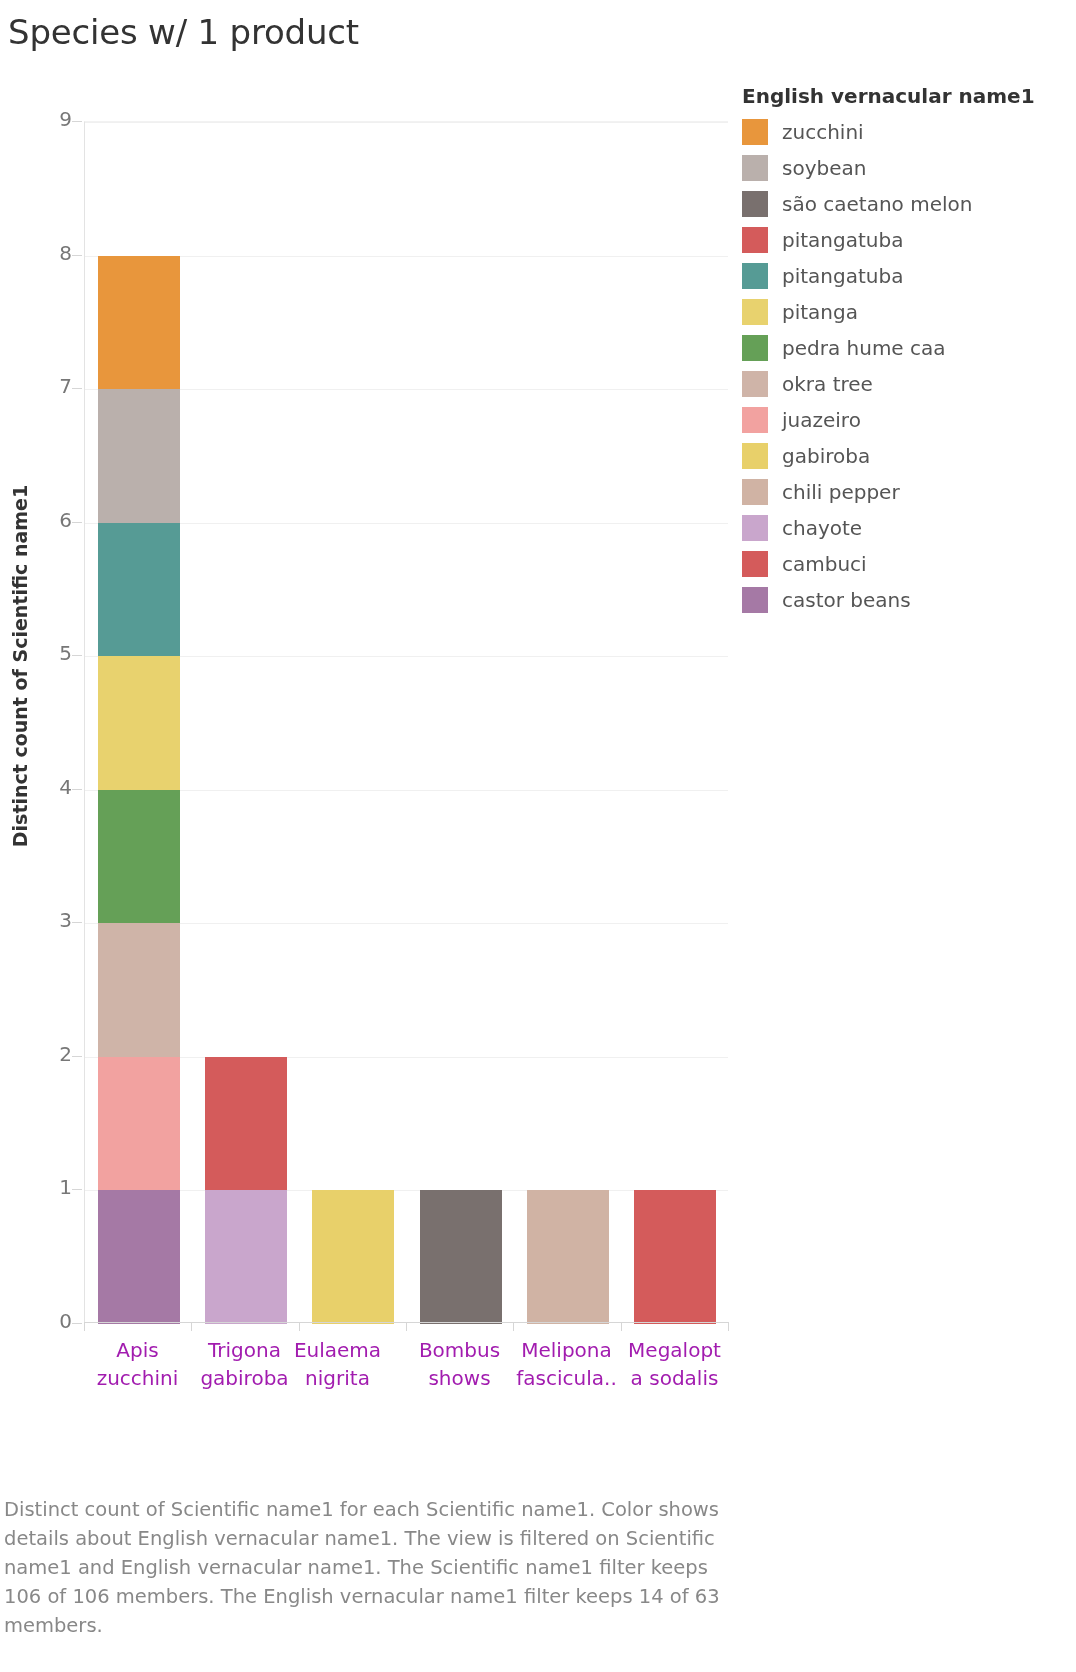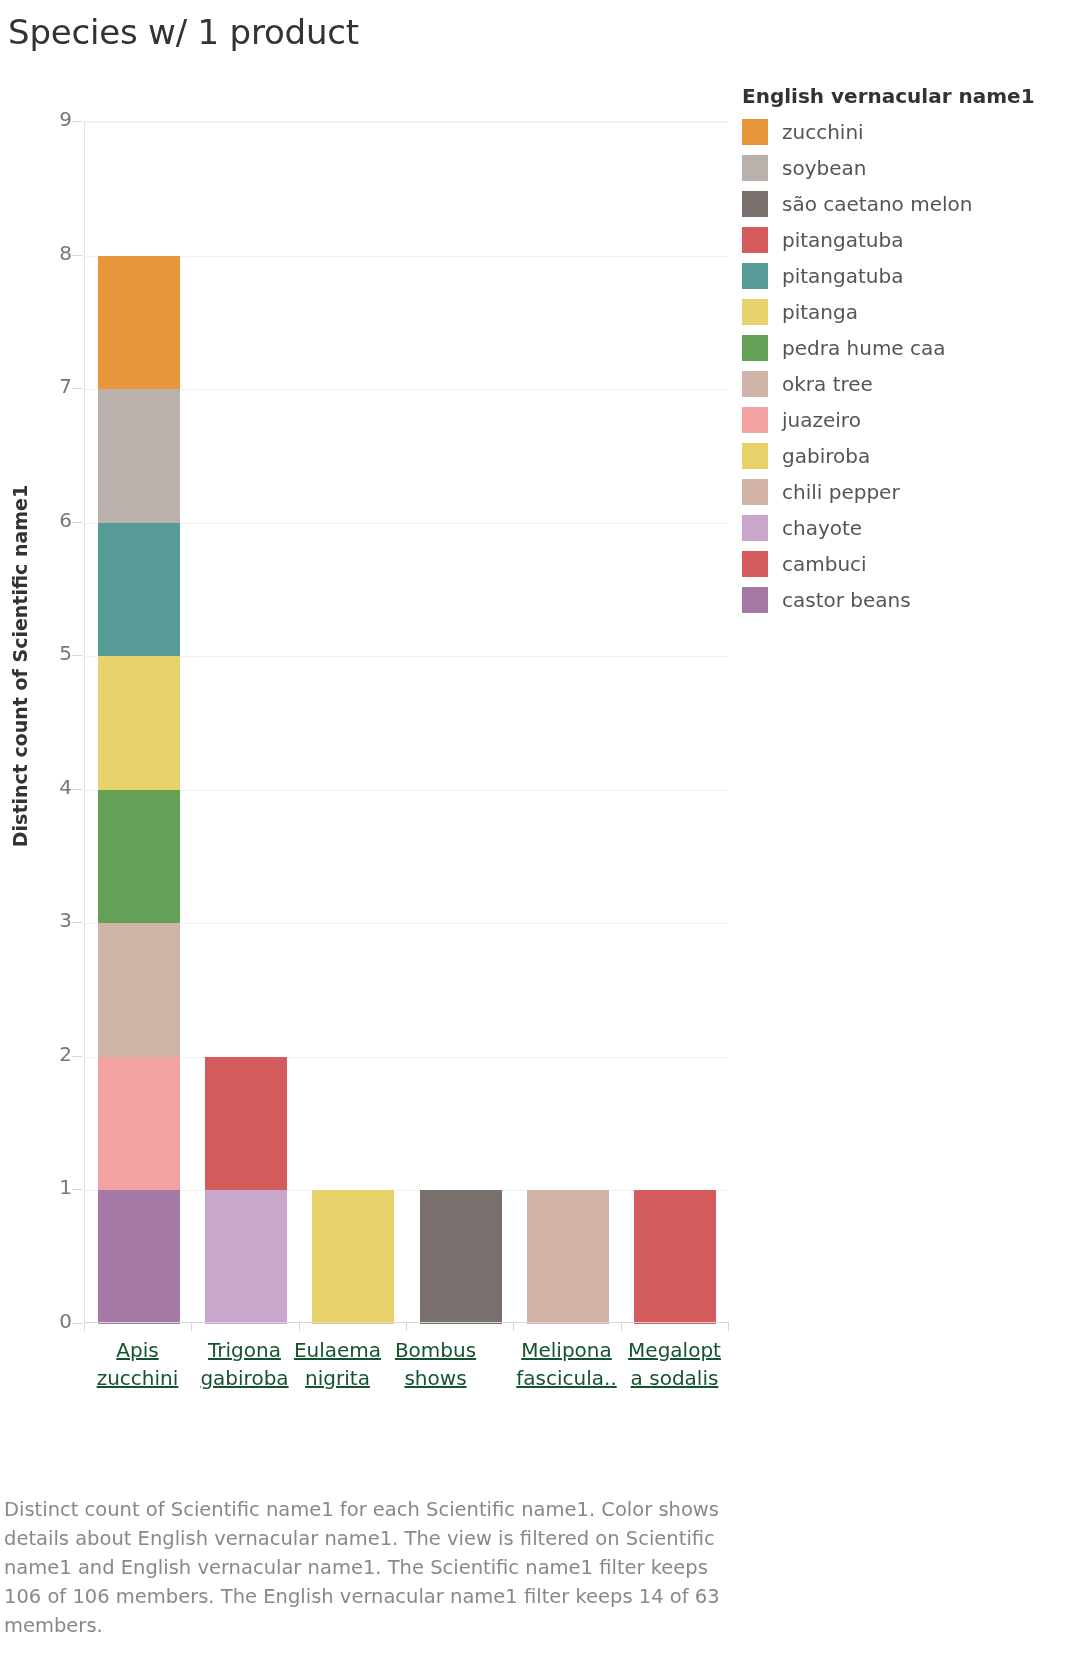--- a/index.html
+++ b/index.html
@@ -108,22 +108,21 @@
     top: 1322px;
     width: 1px; height: 9px;
     background: #d6d6d6;
   }
   .xlabel {
     position: absolute;
     top: 1336px;
     text-align: center;
     font-size: 20px;
     line-height: 28px;
-    color: #14532d;
-    text-decoration: underline;
+    color: #a21caf;
   }
   .xlabel span { display: block; }
 
   
   #legend {
     position: absolute;
     left: 742px;
     top: 84px;
     width: 330px;
   }
@@ -248,21 +247,21 @@
       <div class="xlabel" style="left: 191px; width: 107px;">
         <span>Trigona</span>
         <span>gabiroba</span>
       </div>
       <div class="xtick-dash" style="left: 299px;"></div>
       <div class="xlabel" style="left: 284px; width: 107px;">
         <span>Eulaema</span>
         <span>nigrita</span>
       </div>
       <div class="xtick-dash" style="left: 406px;"></div>
-      <div class="xlabel" style="left: 382px; width: 107px;">
+      <div class="xlabel" style="left: 406px; width: 107px;">
         <span>Bombus</span>
         <span>shows</span>
       </div>
       <div class="xtick-dash" style="left: 513px;"></div>
       <div class="xlabel" style="left: 513px; width: 107px;">
         <span>Melipona</span>
         <span>fascicula..</span>
       </div>
       <div class="xtick-dash" style="left: 621px;"></div>
       <div class="xlabel" style="left: 621px; width: 107px;">

